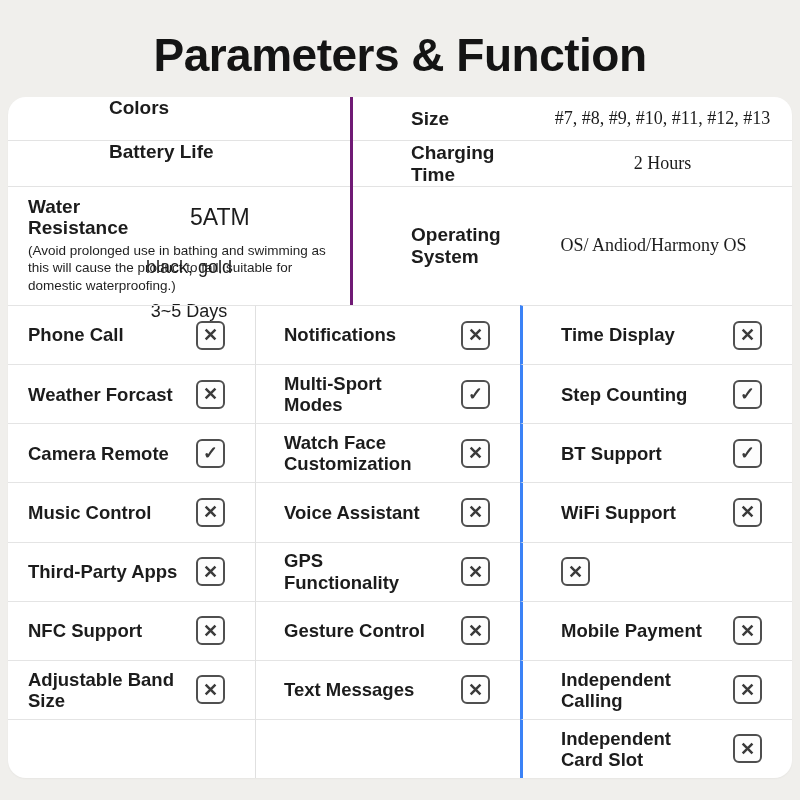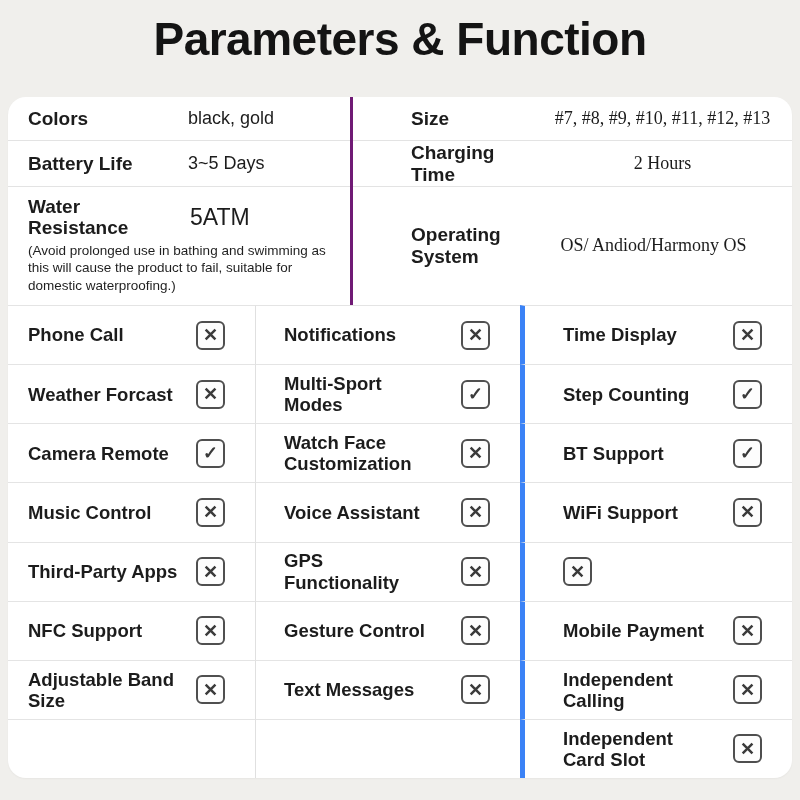--- a/index.html
+++ b/index.html
@@ -7,21 +7,21 @@
     width: 800px; height: 800px;
     background: #f0efec;
     font-family: "Liberation Sans", sans-serif;
     color: #1c1c1c;
     overflow: hidden;
   }
   .page { position: relative; width: 800px; height: 800px; }
 
   .title {
     margin: 0;
-    padding-top: 12px;
+    padding-top: 28px;
     text-align: center;
     font-size: 46px;
     font-weight: 800;
     letter-spacing: -0.5px;
     color: #141414;
   }
 
   .card {
     position: absolute;
     left: 8px; top: 97px;
@@ -31,21 +31,21 @@
     overflow: hidden;
     box-shadow: 0 1px 2px rgba(0,0,0,0.04);
   }
 
   
   .spec-top { display: flex; height: 208px; }
   .spec-col-left  { width: 342px; }
   .spec-col-right { flex: 1; border-left: 3px solid #701a75; }
 
   .spec-row { display: flex; align-items: center; box-sizing: border-box; }
-  .spec-col-left  .spec-row { padding-left: 20px; }
+  .spec-col-left  .spec-row { padding-left: 20px; flex-direction: column; }
   .spec-col-right .spec-row { padding-left: 58px; }
   .spec-row + .spec-row { border-top: 1px solid #e3e3e3; }
 
   .row-h1 { height: 43px; }
   .row-h2 { height: 46px; }
   .row-h3 { height: 118px; align-items: flex-start; }
 
   .spec-label { font-weight: bold; font-size: 19px; line-height: 1.12; }
   .spec-col-left  .spec-label { width: 160px; flex: 0 0 160px; }
   .spec-col-right .spec-label { width: 130px; flex: 0 0 130px; }
@@ -76,21 +76,21 @@
   .fcell {
     display: flex;
     align-items: center;
     justify-content: space-between;
     box-sizing: border-box;
     border-top: 1px solid #e4e4e4;
     padding-right: 30px;
   }
   .fcell.c0 { padding-left: 20px; }
   .fcell.c1 { padding-left: 28px; border-left: 1px solid #e0e0e0; }
-  .fcell.c2 { padding-left: 38px; border-left: 5px solid #3b82f6; gap: 15px; }
+  .fcell.c2 { padding-left: 38px; border-left: 3px solid #3b82f6; gap: 15px; }
 
   .flabel {
     font-weight: bold;
     font-size: 18.5px;
     line-height: 1.15;
     max-width: 150px;
   }
   .checkbox {
     flex: 0 0 auto;
     width: 25px; height: 25px;

